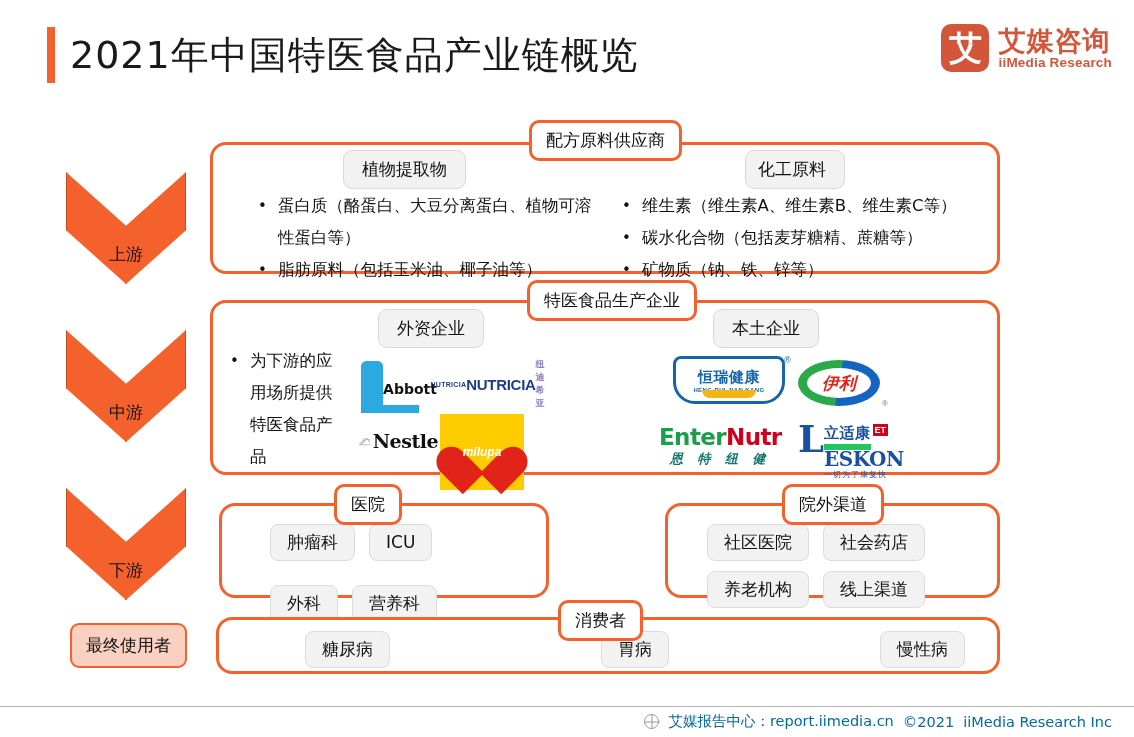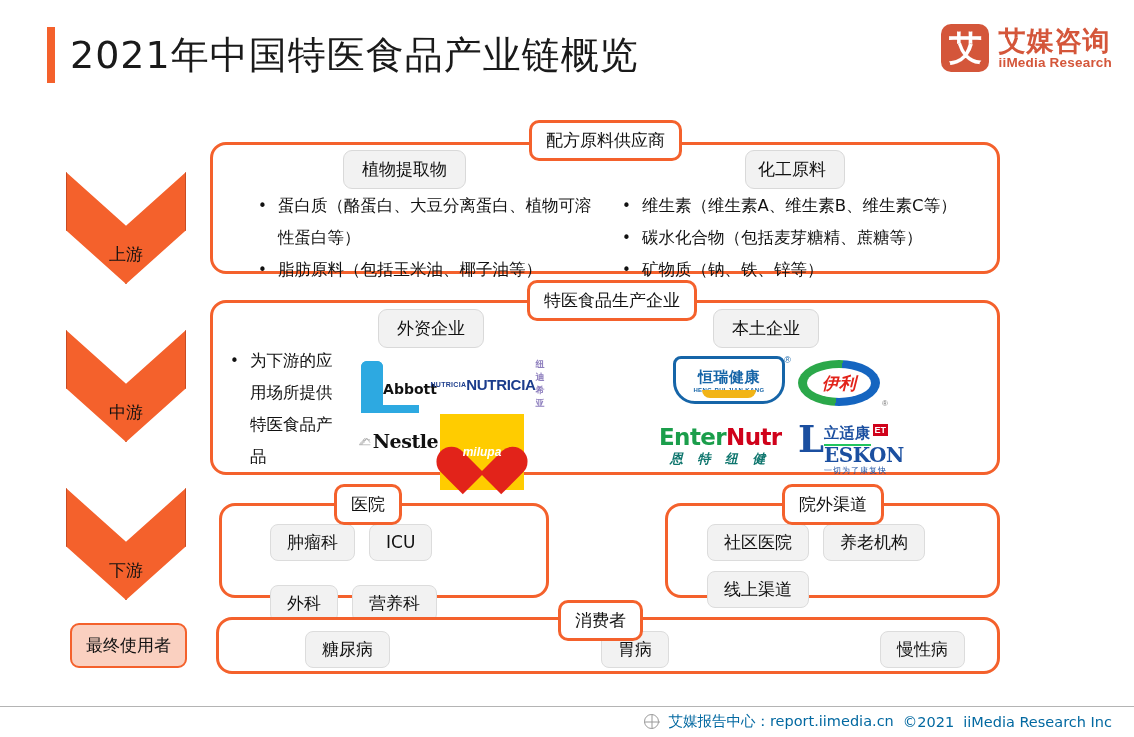--- a/index.html
+++ b/index.html
@@ -140,21 +140,21 @@
 
   .enter-en { font-size: 23px; font-weight: 700; letter-spacing: -.6px;
               font-family:"DejaVu Sans", sans-serif; }
   .enter-cn { font-size: 13px; color:#0f766e; letter-spacing: 5px; font-weight:700;
               font-family:"DejaVu Sans", sans-serif;font-style:italic; }
 
   .leskon { display:flex; align-items:flex-start; }
   .leskon-L { font-size: 37px; font-weight:700; color:#1B4FA0; line-height:30px;
               font-family:"DejaVu Serif", serif; }
   .leskon-cn { font-size: 15px; color:#1B4FA0; font-weight:700; letter-spacing:.5px;
-               border-bottom:2px solid #22c55e; padding-bottom:1px;
+               border-bottom:6px solid #22c55e; padding-bottom:1px;
                font-family:"DejaVu Sans", sans-serif; }
   .leskon-badge { background:#D0021B; color:#fff; font-size:9px; padding:1px 2px;
                   margin-left:2px; vertical-align:top; font-weight:700; }
   .leskon-en { font-size: 20px; font-weight:700; color:#1B4FA0; letter-spacing:-.5px;
                line-height:19px; font-family:"DejaVu Serif", serif; }
   .leskon-tag { font-size: 8px; color:#1B4FA0; letter-spacing:1px; }
 
   
   .final-user {
     position: absolute; border: 2px solid #F4612C; border-radius: 9px;
@@ -304,20 +304,21 @@
     <div class="chip">肿瘤科</div>
     <div class="chip">ICU</div>
     <div class="chip">外科</div>
     <div class="chip">营养科</div>
   </div>
 
   <div class="stage" style="left:665px; top:503px; width:335px; height:95px;"></div>
   <div class="tag" style="left:782px; top:484px;">院外渠道</div>
   <div style="position:absolute; left:707px; top:524px; display:flex; flex-wrap:wrap; gap:10px 14px; width:262px;">
     <div class="chip">社区医院</div>
+    <div class="chip">社会药店</div>
     <div class="chip">养老机构</div>
     <div class="chip">线上渠道</div>
   </div>
 
   <div class="final-user" style="left:70px; top:623px;">最终使用者</div>
 
   <div class="stage" style="left:216px; top:617px; width:784px; height:57px;"></div>
   <div class="tag" style="left:558px; top:600px;">消费者</div>
   <div style="position:absolute; left:305px; top:631px; width:660px; display:flex; justify-content:space-between;">
     <div class="chip">糖尿病</div>

